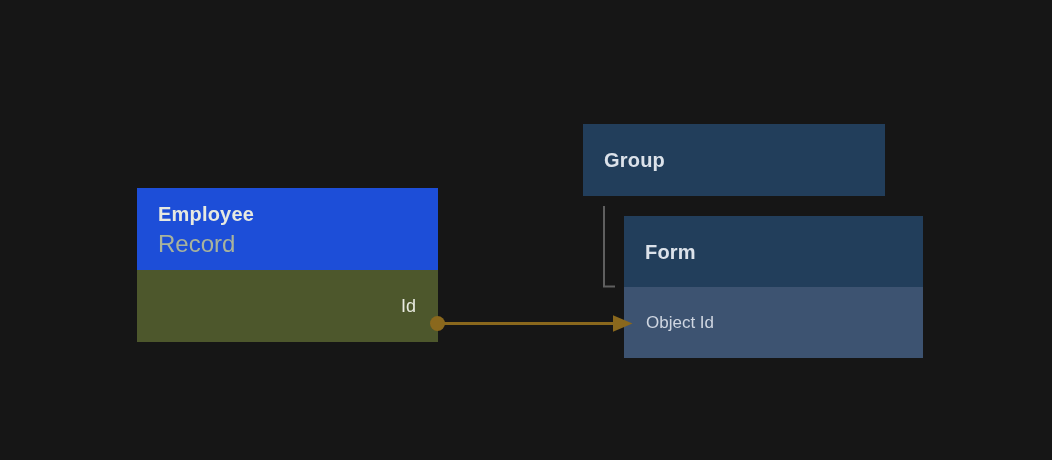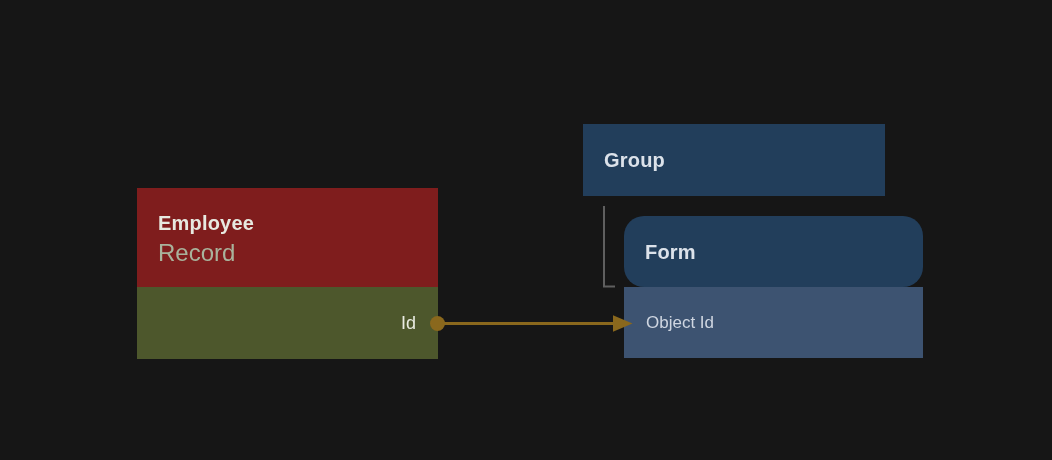--- a/index.html
+++ b/index.html
@@ -40,32 +40,32 @@
     white-space: nowrap;
   }
   .node-subtitle {
     font-size: 24px;
     font-weight: 400;
     line-height: 30px;
     white-space: nowrap;
   }
   
   .node-employee { left: 137px; top: 188px; width: 301px; height: 171px; }
-  .node-employee .node-header { height: 99px; background: #7f1d1d; }
+  .node-employee .node-header { height: 82px; background: #1d4ed8; }
   .node-employee .node-title { color: #e7e9e0; }
   .node-employee .node-subtitle { color: #a9b39c; }
   .node-employee .node-row { height: 72px; background: #4d572c; justify-content: flex-end; }
   .node-employee .field-label { color: #e9ebe1; font-size: 18px; font-weight: 500; }
   
   .node-group { left: 583px; top: 124px; width: 302px; height: 72px; }
   .node-group .node-header { height: 72px; background: #223e5b; }
   .node-group .node-title { color: #dce2ea; }
   
   .node-form { left: 624px; top: 216px; width: 299px; height: 142px; }
-  .node-form .node-header { height: 71px; background: #223e5b; border-radius: 20px; }
+  .node-form .node-header { height: 71px; background: #223e5b; }
   .node-form .node-title { color: #dce2ea; }
   .node-form .node-row { height: 71px; background: #3d5371; }
   .node-form .field-label { color: #cfd6e1; font-size: 17px; font-weight: 400; }
 
   .edges {
     position: absolute;
     left: 0;
     top: 0;
     z-index: 2;
     pointer-events: none;

